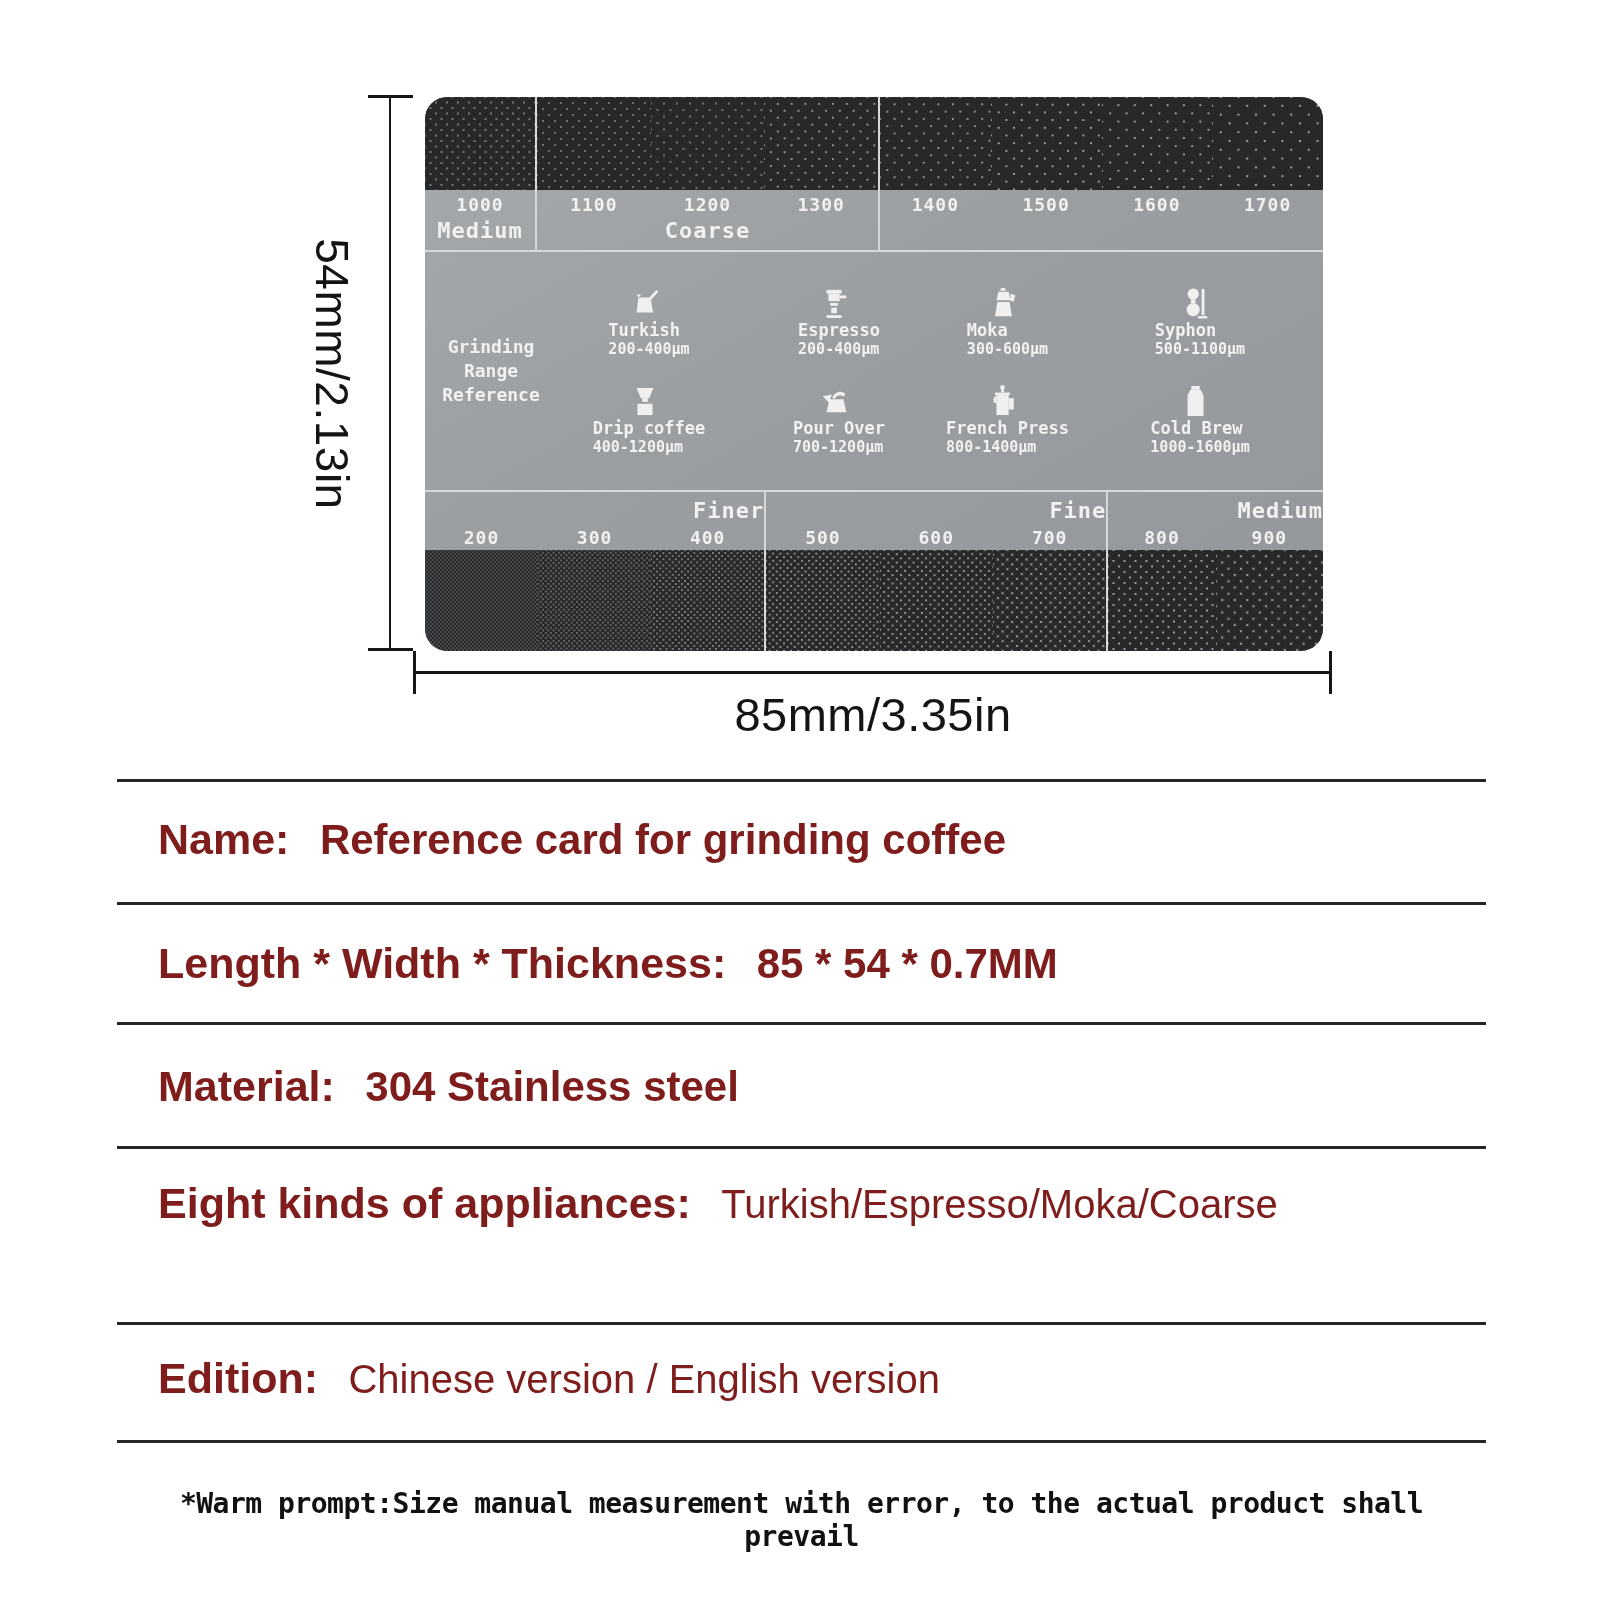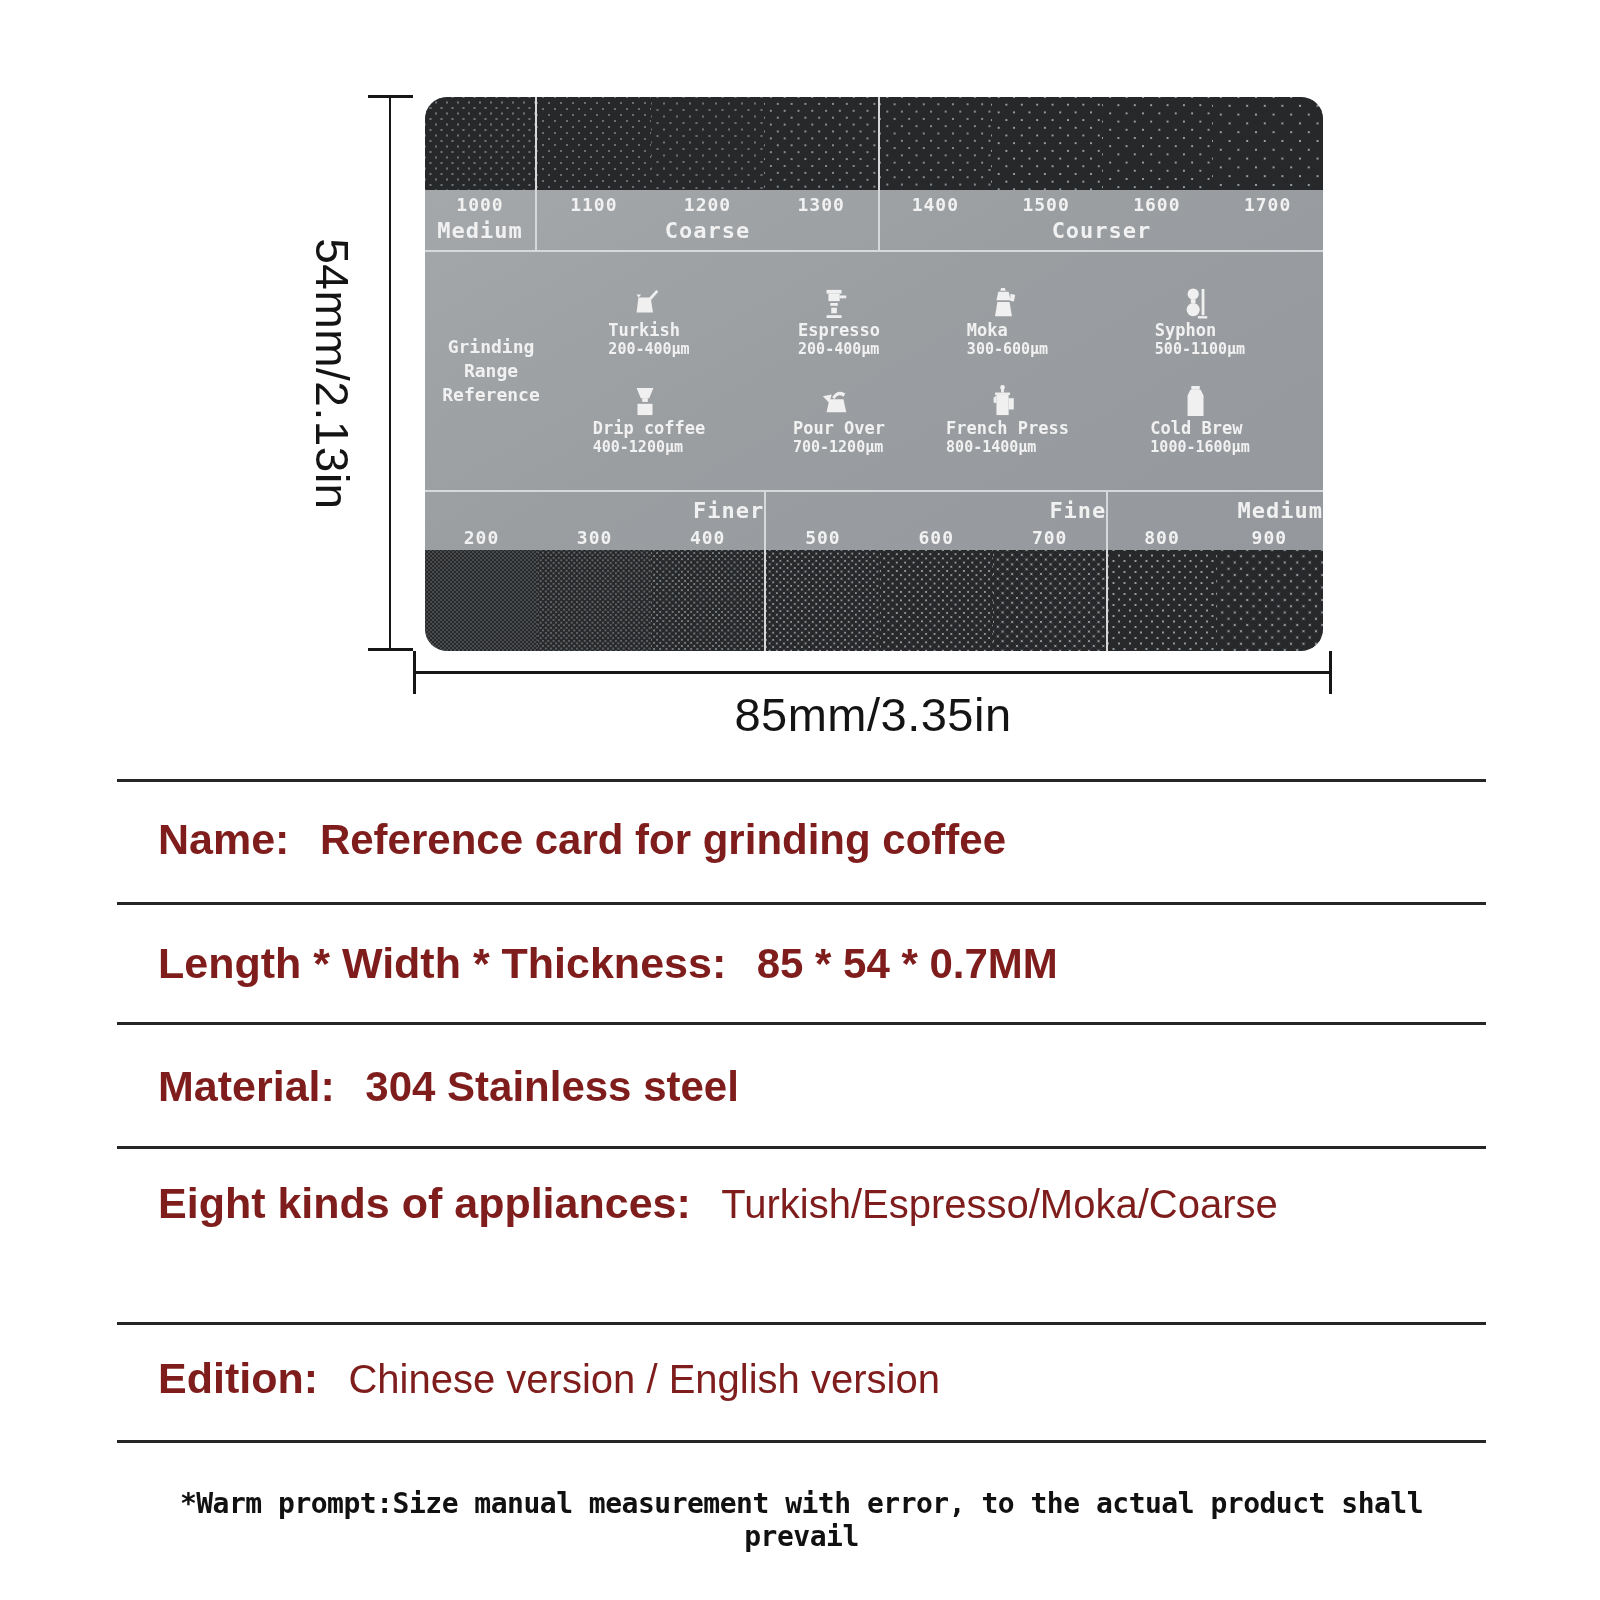--- a/index.html
+++ b/index.html
@@ -109,21 +109,20 @@
           <div class="holes hole-col ht6"></div>
           <div class="holes hole-col ht7"></div>
           <div class="holes hole-col ht8"></div>
         </div>
         <div class="num-row">
           <div class="num">1400</div>
           <div class="num">1500</div>
           <div class="num">1600</div>
           <div class="num">1700</div>
         </div>
-        <div class="glabel">Courser</div>
       </div>
     </div>
 
     <div class="mid-band">
       <div class="grind-label">
         <div>Grinding</div>
         <div>Range</div>
         <div>Reference</div>
       </div>
       <div class="app-grid">

